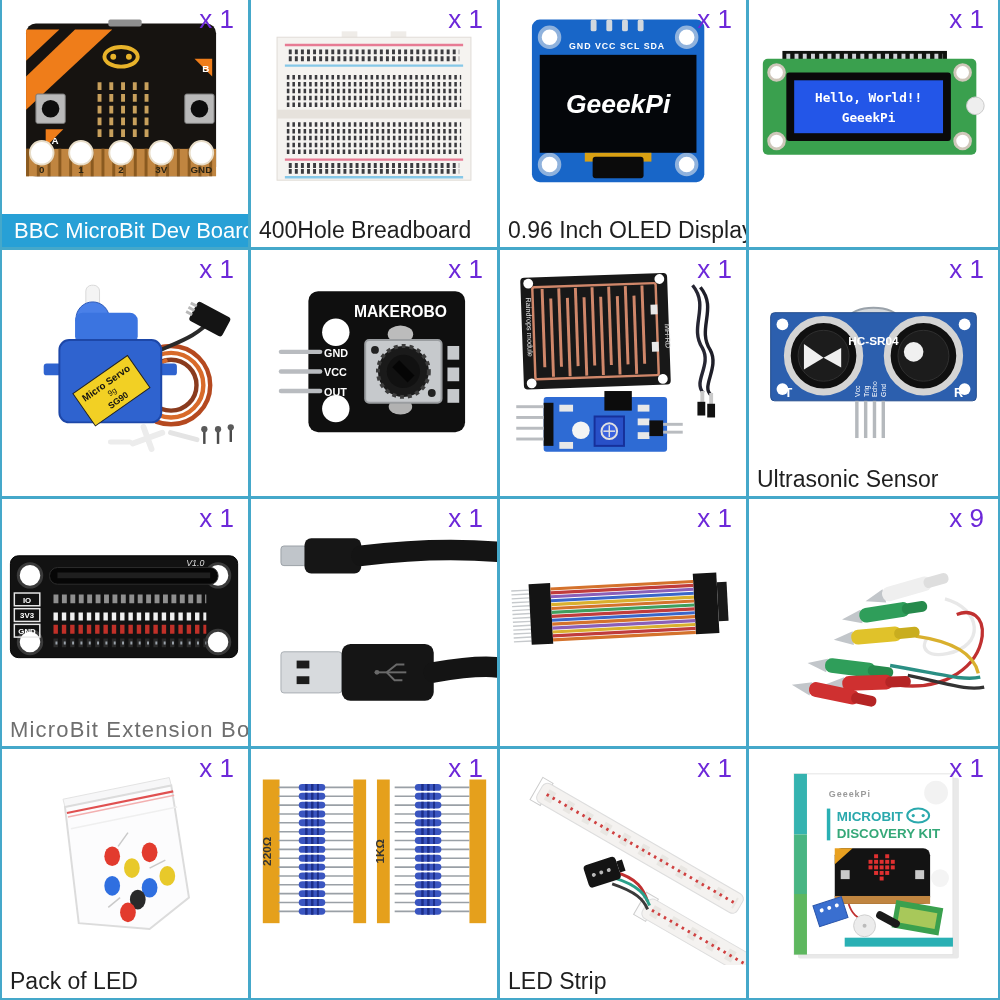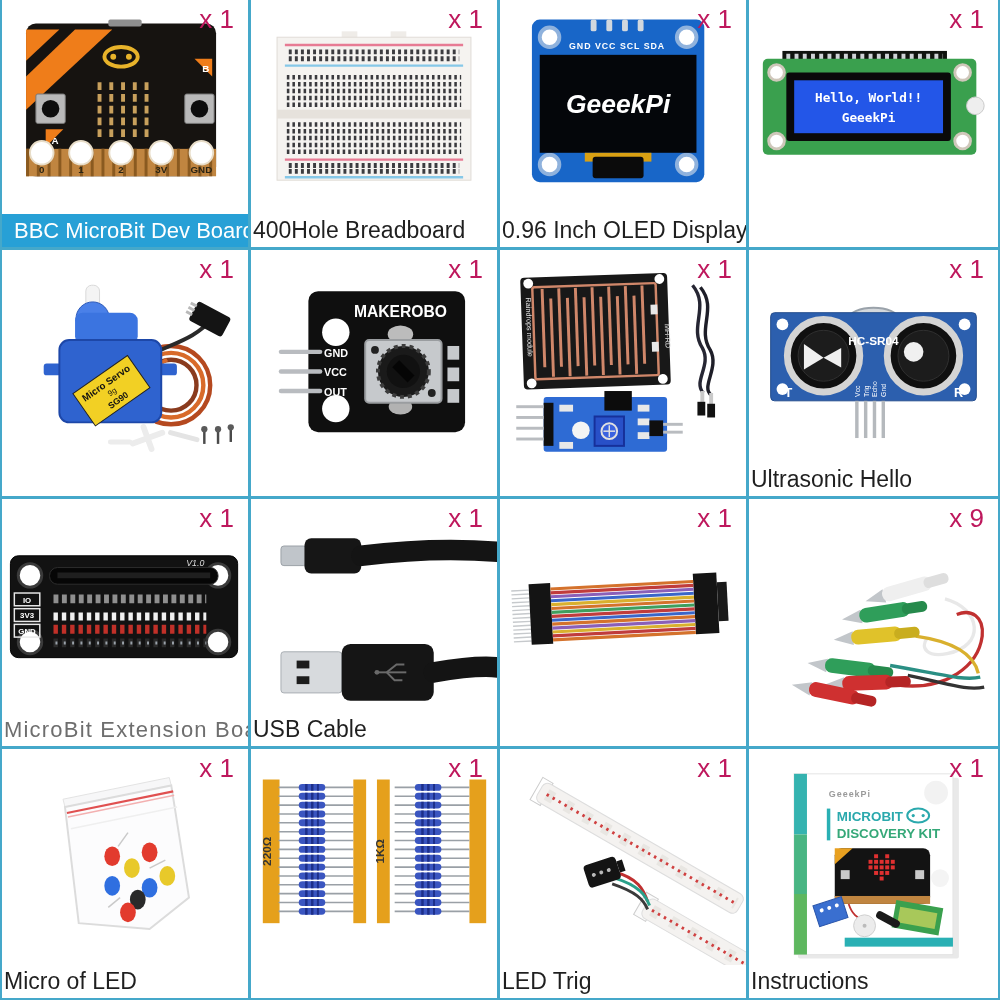--- a/index.html
+++ b/index.html
@@ -2,25 +2,25 @@
 <html><head>
 <meta charset="utf-8">
 <style>
   html,body{margin:0;padding:0;background:#fff;font-family:"Liberation Sans",sans-serif;}
   .board{width:1000px;height:1000px;box-sizing:border-box;border:2px solid #45a8ca;border-top:none;
          display:grid;grid-template-rows:repeat(4,1fr);grid-template-columns:repeat(4,1fr);background:#fff;}
   .cell{position:relative;background:#fff;box-sizing:border-box;
         border-right:3px solid #45a8ca;border-bottom:3px solid #45a8ca;overflow:hidden;}
   .cell:nth-child(4n){border-right:none;}
   .cell:nth-child(n+13){border-bottom:none;}
-  .qty{position:absolute;top:4px;right:14px;font-size:26px;color:#be185d;z-index:3;}
+  .qty{position:absolute;top:4px;right:14px;font-size:26px;color:#6d28d9;z-index:3;}
   .art{position:absolute;left:0;top:0;width:100%;height:calc(100% - 33px);display:block;}
   .art svg{width:100%;height:100%;display:block;}
   .caption{position:absolute;left:0;right:0;bottom:0;height:33px;line-height:33px;
-           padding-left:2px;font-size:23px;color:#1f1f1f;white-space:nowrap;z-index:2;}
+           padding-left:8px;font-size:23px;color:#1f1f1f;white-space:nowrap;z-index:2;}
   .cap-highlight{background:#27a0d6;color:#ffffff;font-size:22px;padding-left:12px;}
   .cap-muted{color:#6e6e6e;letter-spacing:1.2px;font-size:22px;}
   svg text{font-family:"Liberation Sans",sans-serif;}
   svg text.mono{font-family:"DejaVu Sans Mono",monospace;}
 </style>
 </head>
 <body>
 
 <div class="board">
 
@@ -298,21 +298,21 @@
       <line x1="108" y1="154" x2="108" y2="192" stroke="#b5b9bd" stroke-width="3.5"></line>
       <line x1="117" y1="154" x2="117" y2="192" stroke="#b5b9bd" stroke-width="3.5"></line>
       <line x1="126" y1="154" x2="126" y2="192" stroke="#b5b9bd" stroke-width="3.5"></line>
       <line x1="135" y1="154" x2="135" y2="192" stroke="#b5b9bd" stroke-width="3.5"></line>
       <text x="111" y="150" font-size="7" fill="#fff" transform="rotate(-90 111 150)">Vcc</text>
       <text x="120" y="150" font-size="7" fill="#fff" transform="rotate(-90 120 150)">Trig</text>
       <text x="129" y="150" font-size="7" fill="#fff" transform="rotate(-90 129 150)">Echo</text>
       <text x="138" y="150" font-size="7" fill="#fff" transform="rotate(-90 138 150)">Gnd</text>
     </svg>
       </div>
-    <div class="caption">Ultrasonic Hello</div>
+    <div class="caption">Ultrasonic Sensor</div>
   </div>
 
   <div class="cell">
     <div class="qty">x 1</div>
     <div class="art">
         <svg viewBox="0 0 250 218">
       <rect x="8" y="58" width="232" height="104" rx="8" fill="#121212" stroke="#000"></rect>
       <circle cx="28" cy="78" r="12" fill="#fff" stroke="#3a3a3a" stroke-width="3"></circle>
       <circle cx="220" cy="78" r="12" fill="#fff" stroke="#3a3a3a" stroke-width="3"></circle>
       <circle cx="28" cy="146" r="12" fill="#fff" stroke="#3a3a3a" stroke-width="3"></circle>
@@ -347,21 +347,20 @@
       <rect x="46" y="165" width="13" height="8" fill="#1c1c1c"></rect>
           <rect x="46" y="181" width="13" height="8" fill="#1c1c1c"></rect>
       <rect x="92" y="148" width="94" height="58" rx="9" fill="#151515"></rect>
       <circle cx="128" cy="177" r="2.5" fill="#6a6a6a"></circle>
       <line x1="128" y1="177" x2="158" y2="177" stroke="#6a6a6a" stroke-width="2"></line>
       <path d="M138,177 L148,169 L156,169" stroke="#6a6a6a" stroke-width="2" fill="none"></path>
       <path d="M138,177 L146,185 L154,185" stroke="#6a6a6a" stroke-width="2" fill="none"></path>
       <path d="M186,177 C215,172 235,170 252,172" stroke="#141414" stroke-width="21" fill="none" stroke-linecap="round"></path>
     </svg>
       </div>
-    <div class="caption">USB Cable</div>
   </div>
 
   <div class="cell">
     <div class="qty">x 1</div>
     <div class="art">
         <svg viewBox="0 0 250 218">
       <g transform="rotate(-3 125 112)">
         <line x1="12" y1="88" x2="30" y2="88" stroke="#c6c9cc" stroke-width="1.4"></line>
             <line x1="12" y1="92" x2="30" y2="92" stroke="#c6c9cc" stroke-width="1.4"></line>
         <line x1="12" y1="96" x2="30" y2="96" stroke="#c6c9cc" stroke-width="1.4"></line>
@@ -456,21 +455,21 @@
       <ellipse cx="112" cy="108" rx="8" ry="10" fill="#e23b2e"></ellipse>
       <ellipse cx="150" cy="104" rx="8" ry="10" fill="#e23b2e"></ellipse>
       <ellipse cx="132" cy="120" rx="8" ry="10" fill="#e8c92a"></ellipse>
       <ellipse cx="168" cy="128" rx="8" ry="10" fill="#e8c92a"></ellipse>
       <ellipse cx="112" cy="138" rx="8" ry="10" fill="#2f6fe0"></ellipse>
       <ellipse cx="150" cy="140" rx="8" ry="10" fill="#2f6fe0"></ellipse>
       <ellipse cx="138" cy="152" rx="8" ry="10" fill="#2a2a2a"></ellipse>
       <ellipse cx="128" cy="165" rx="8" ry="10" fill="#e23b2e"></ellipse>
     </svg>
       </div>
-    <div class="caption">Micro of LED</div>
+    <div class="caption">Pack of LED</div>
   </div>
 
   <div class="cell">
     <div class="qty">x 1</div>
     <div class="art">
         <svg viewBox="0 0 250 218">
       <defs>
             <g id="rz">
         <line x1="28" y1="0" x2="104" y2="0" stroke="#9aa0a6" stroke-width="1.6"></line>
         <line x1="52" y1="0" x2="72" y2="0" stroke="#3a55c0" stroke-width="7" stroke-linecap="round"></line>
@@ -540,21 +539,21 @@
       <path d="M114,136 C138,144 146,152 150,162" stroke="#3a3a3a" stroke-width="3" fill="none"></path>
       <g transform="translate(84,118) rotate(-18)">
         <rect x="0" y="0" width="34" height="24" rx="4" fill="#141414"></rect>
         <rect x="34" y="6" width="6" height="12" fill="#141414"></rect>
         <circle cx="8" cy="12" r="2" fill="#b9b9b9"></circle>
             <circle cx="16" cy="12" r="2" fill="#b9b9b9"></circle>
             <circle cx="24" cy="12" r="2" fill="#b9b9b9"></circle>
       </g>
     </svg>
       </div>
-    <div class="caption">LED Trig</div>
+    <div class="caption">LED Strip</div>
   </div>
 
   <div class="cell">
     <div class="qty">x 1</div>
     <div class="art">
         <svg viewBox="0 0 250 218">
       <defs>
             <rect id="hp" width="4" height="4" fill="#e03030"></rect>
           </defs>
       <rect x="49" y="29" width="162" height="182" rx="2" fill="#e9e9e9"></rect>
@@ -606,16 +605,15 @@
         <rect x="5" y="6" width="38" height="16" fill="#a8c85a"></rect>
       </g>
       <circle cx="116" cy="178" r="11" fill="#ececec" stroke="#d0d0d0"></circle>
           <circle cx="116" cy="178" r="2" fill="#bbbbbb"></circle>
       <g transform="translate(130,162) rotate(28)">
             <rect x="0" y="0" width="26" height="8" rx="4" fill="#1a1a1a"></rect>
           </g>
       <rect x="96" y="190" width="109" height="9" fill="#2ab0b4"></rect>
     </svg>
       </div>
-    <div class="caption">Instructions</div>
   </div>
 
 </div>
 
 </body></html>

